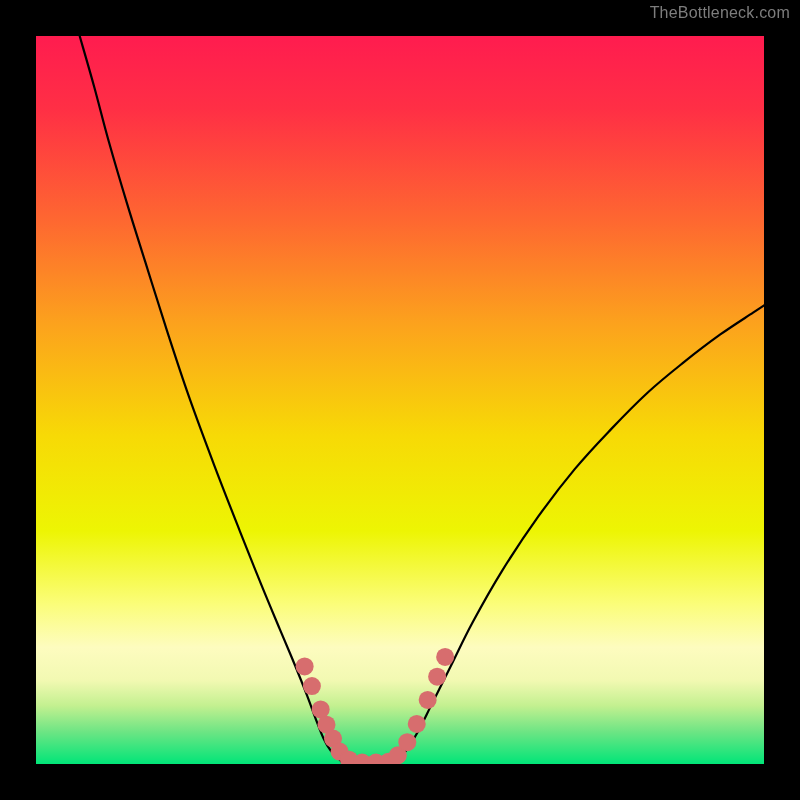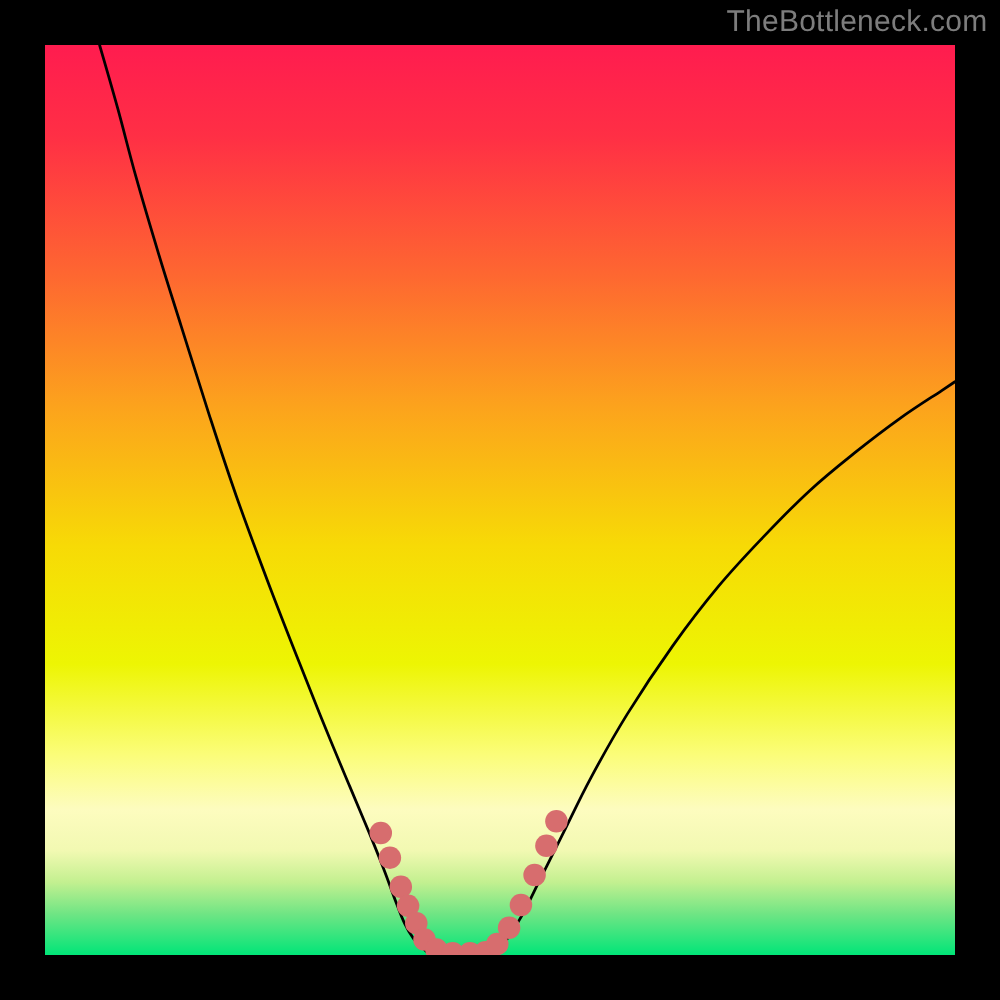--- a/index.html
+++ b/index.html
@@ -22,21 +22,21 @@
     left: 36px;
     top: 36px;
     width: 728px;
     height: 728px;
   }
   .watermark {
     position: absolute;
     top: 4px;
     right: 10px;
     color: #7d7d7d;
-    font-size: 24px;
+    font-size: 16px;
     font-weight: 500;
     letter-spacing: 0.2px;
     user-select: none;
   }
 </style>
 </head>
 <body>
 
 <div class="frame">
   <div class="plot-area">

